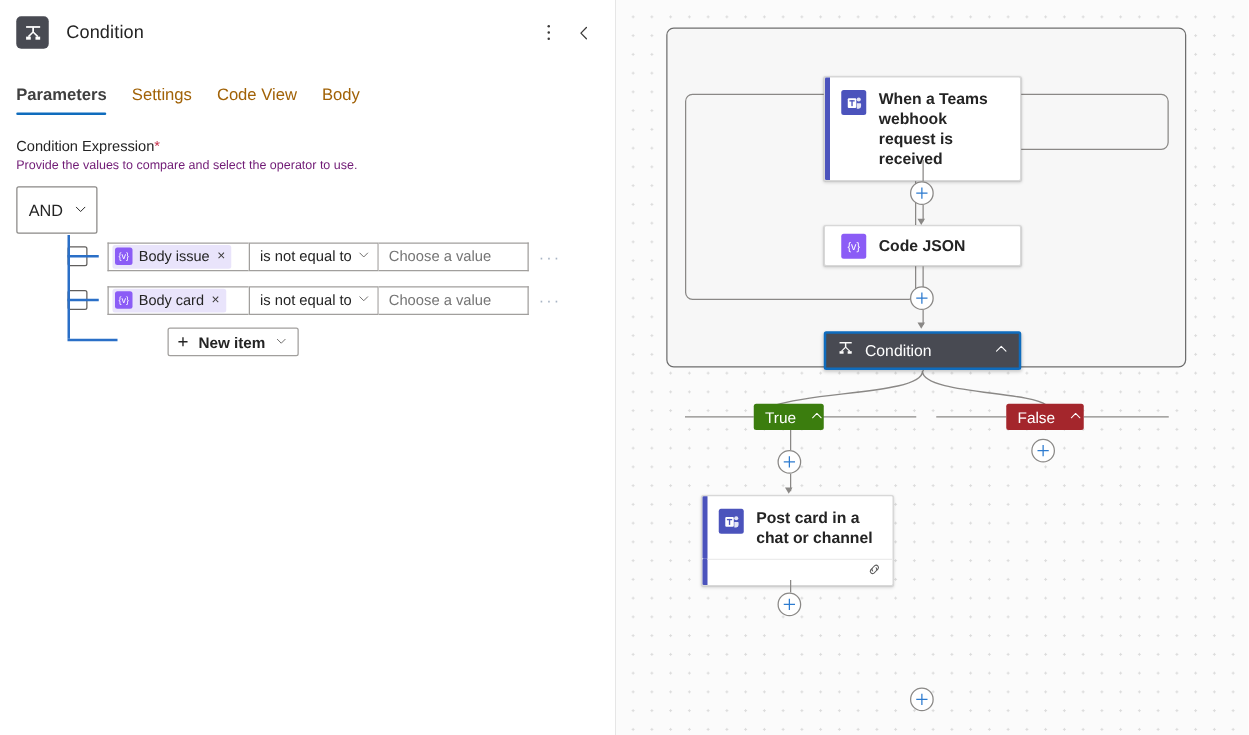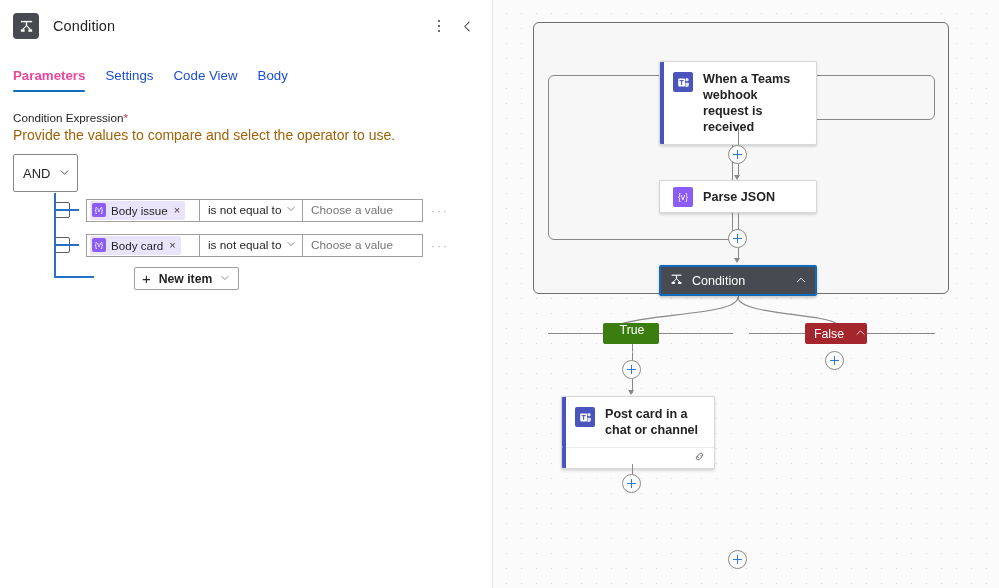--- a/index.html
+++ b/index.html
@@ -53,39 +53,39 @@
   .dots-v { display:flex; flex-direction:column; gap:2.5px; align-items:center; }
   .dots-v i { width:2.5px; height:2.5px; border-radius:50%; background:#3b3a39; display:block; }
 
   
   .tabs {
     display: flex; align-items: flex-end; gap: 0;
     padding: 16px 0 0 13px; height: 44px;
   }
   .tab {
     position: relative; padding: 0 10px 9px 10px;
-    font-size: 13.3px; color: #1d4ed8; cursor: pointer;
+    font-size: 13.3px; color: #a16207; cursor: pointer;
     white-space: nowrap;
   }
   .tab:first-child { padding-left: 0; }
-  .tab.active { color: #ec4899; font-weight: bold; }
+  .tab.active { color: #404040; font-weight: bold; }
   .tab.active::after {
     content: ""; position: absolute;
     left: 0; right: 10px; bottom: 0; height: 2.5px;
     background: #0f6cbd; border-radius: 2px;
   }
   .tab:first-child.active::after { left: 0; right: 10px; }
 
   
   .panel-body { padding: 19px 0 0 13px; }
   .field-label {
     font-size: 11.7px; color: #242424; margin-bottom: 3px;
   }
   .req { color: #c4314b; }
-  .field-desc { font-size: 14px; color: #a16207; margin-bottom: 11px; }
+  .field-desc { font-size: 10px; color: #701a75; margin-bottom: 11px; }
 
   
   .builder { position: relative; }
   .and-row { display: flex; }
   .combo {
     height: 38px; min-width: 56px;
     border: 1px solid #8a8886; border-radius: 2px;
     background: #fff; display: inline-flex; align-items: center;
     padding: 0 7px 0 9px; gap: 9px;
     font-size: 13px; color: #242424; cursor: pointer;
@@ -242,21 +242,21 @@
   }
   .cond-header .lbl { color: #ffffff; font-size: 12.6px; flex: 1 1 auto; }
 
   .branch-tag {
     position: absolute;
     height: 21px; border-radius: 2px;
     display: flex; align-items: center; gap: 11px;
     padding: 0 7px 0 9px; z-index: 5;
     font-size: 12.3px; color: #ffffff; cursor: pointer;
   }
-  .tag-true  { background: #3b7d0e; flex-direction: column; }
+  .tag-true  { background: #3b7d0e; }
   .tag-false { background: #a4262c; }
 
   svg.connector { position: absolute; z-index: 1; overflow: visible; }
 </style>
 </head>
 <body>
 
 <div id="app">
 
   <div id="panel">
@@ -406,21 +406,21 @@
 
     <div class="edge edge-v" style="left:244.5px; top:128px; height:17px;"></div>
     <div class="plus-btn" style="left:235px; top:145px;"></div>
     <div class="edge edge-v" style="left:244.5px; top:164px; height:13px;"></div>
     <div class="arrow-down" style="left:241.4px; top:175px;"></div>
 
     <div class="node" style="left:166px; top:180px; width:158px; height:33px; align-items:center;">
       <div class="node-accent" style="background:#8b5cf6;"></div>
       <div class="node-inner" style="align-items:center; padding-top:0; padding-bottom:0;">
         <div class="node-ico ico-json">{v}</div>
-        <div class="node-label">Parse JSON</div>
+        <div class="node-label">Code JSON</div>
       </div>
     </div>
 
     <div class="edge edge-v" style="left:244.5px; top:213px; height:17px;"></div>
     <div class="plus-btn" style="left:235px; top:229px;"></div>
     <div class="edge edge-v" style="left:244.5px; top:248px; height:12px;"></div>
     <div class="arrow-down" style="left:241.4px; top:258px;"></div>
 
     <div class="cond-header" style="left:166px; top:265px; width:158px; height:31px;">
       <span>

